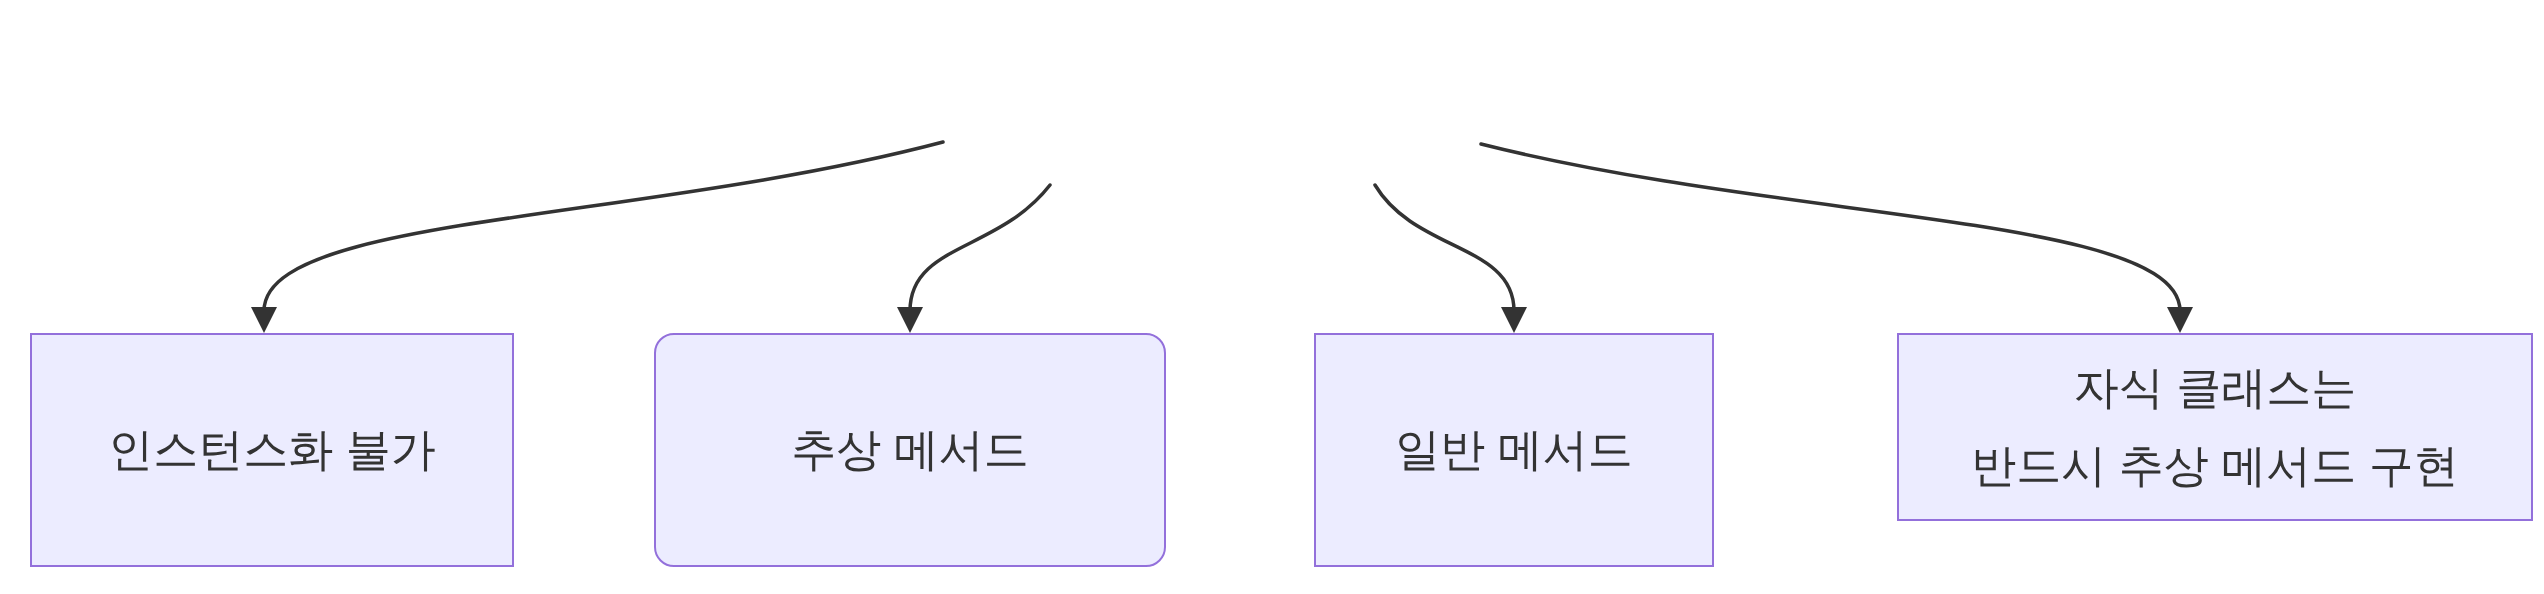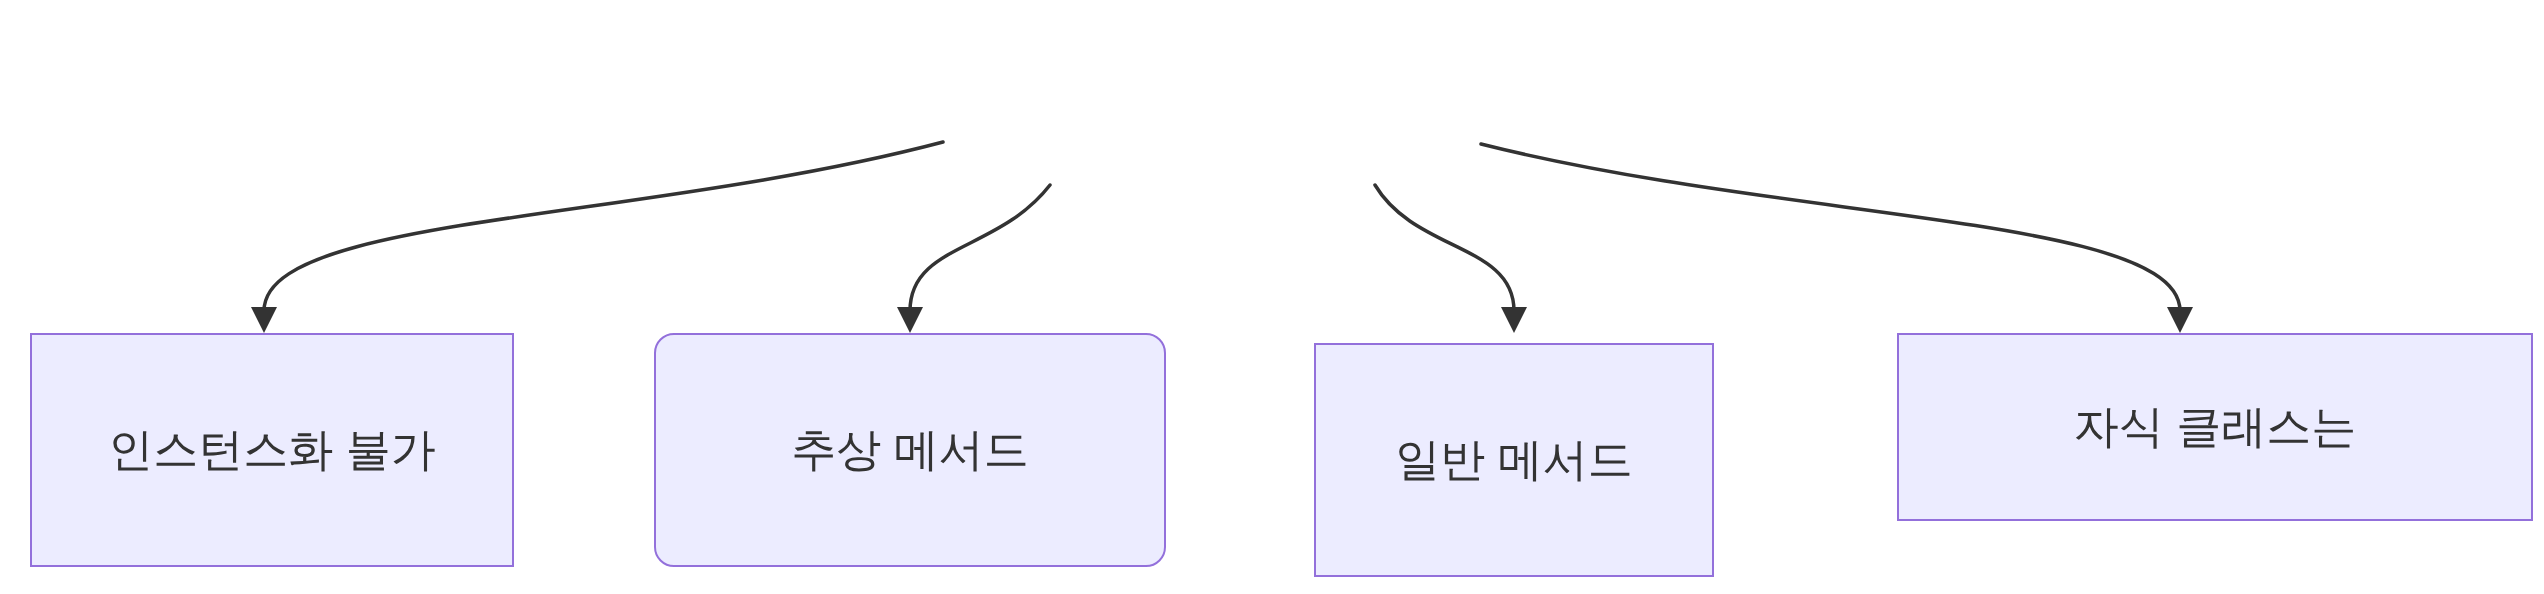--- a/index.html
+++ b/index.html
@@ -48,21 +48,21 @@
   }
   .node .line {
     display: block;
     height: 78px;
     line-height: 78px;
     white-space: nowrap;
   }
   .node-root  { left: 944px;  top: 24px;  width: 537px; height: 161px; }
   .node-c1    { left: 22px;   top: 333px; width: 484px; height: 234px; margin-left: 8px; }
   .node-c2    { left: 654px;  top: 333px; width: 512px; height: 234px; border-radius: 20px; }
-  .node-c3    { left: 1314px; top: 333px; width: 400px; height: 234px; margin-top: 10px; }
+  .node-c3    { left: 1314px; top: 333px; width: 400px; height: 234px; }
   .node-c4    { left: 1897px; top: 333px; width: 636px; height: 188px; }
 </style>
 </head>
 <body>
 
 <div class="stage">
 
   <svg class="edges-layer" viewBox="0 0 2544 594" xmlns="http://www.w3.org/2000/svg">
 
     <path class="edge-path" d="M 943 142 C 640 222, 264 216, 264 311"></path>
@@ -86,15 +86,16 @@
   <div class="node node-c2">
     <span class="line">추상 메서드</span>
   </div>
 
   <div class="node node-c3">
     <span class="line">일반 메서드</span>
   </div>
 
   <div class="node node-c4">
     <span class="line">자식 클래스는</span>
+    <span class="line">반드시 추상 메서드 구현</span>
   </div>
 
 </div>
 
 </body></html>

